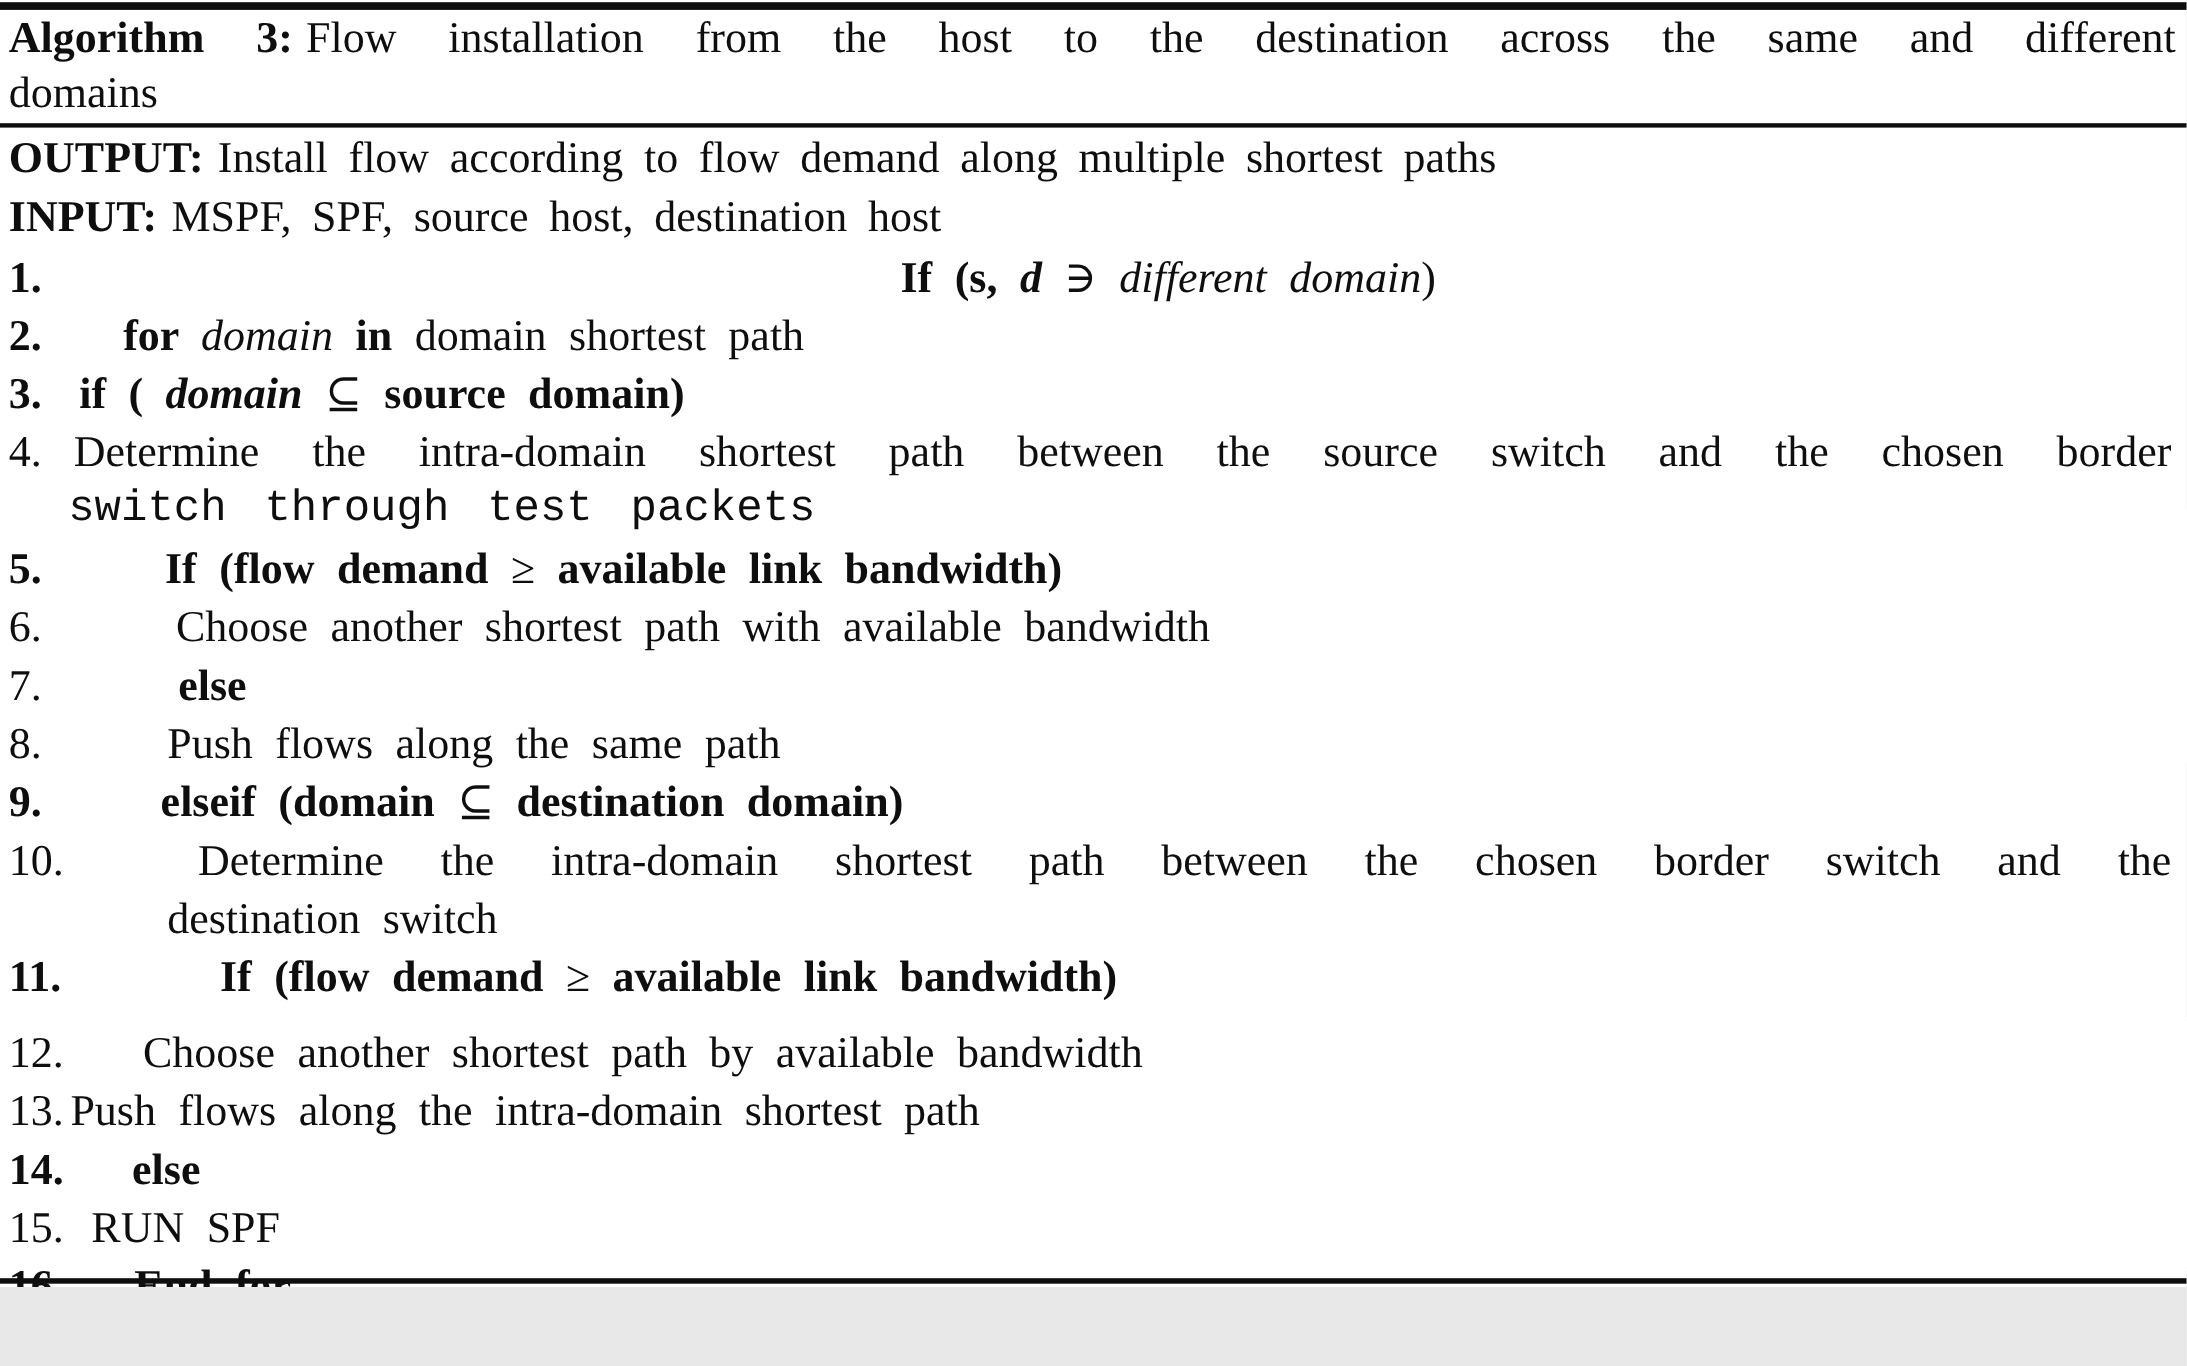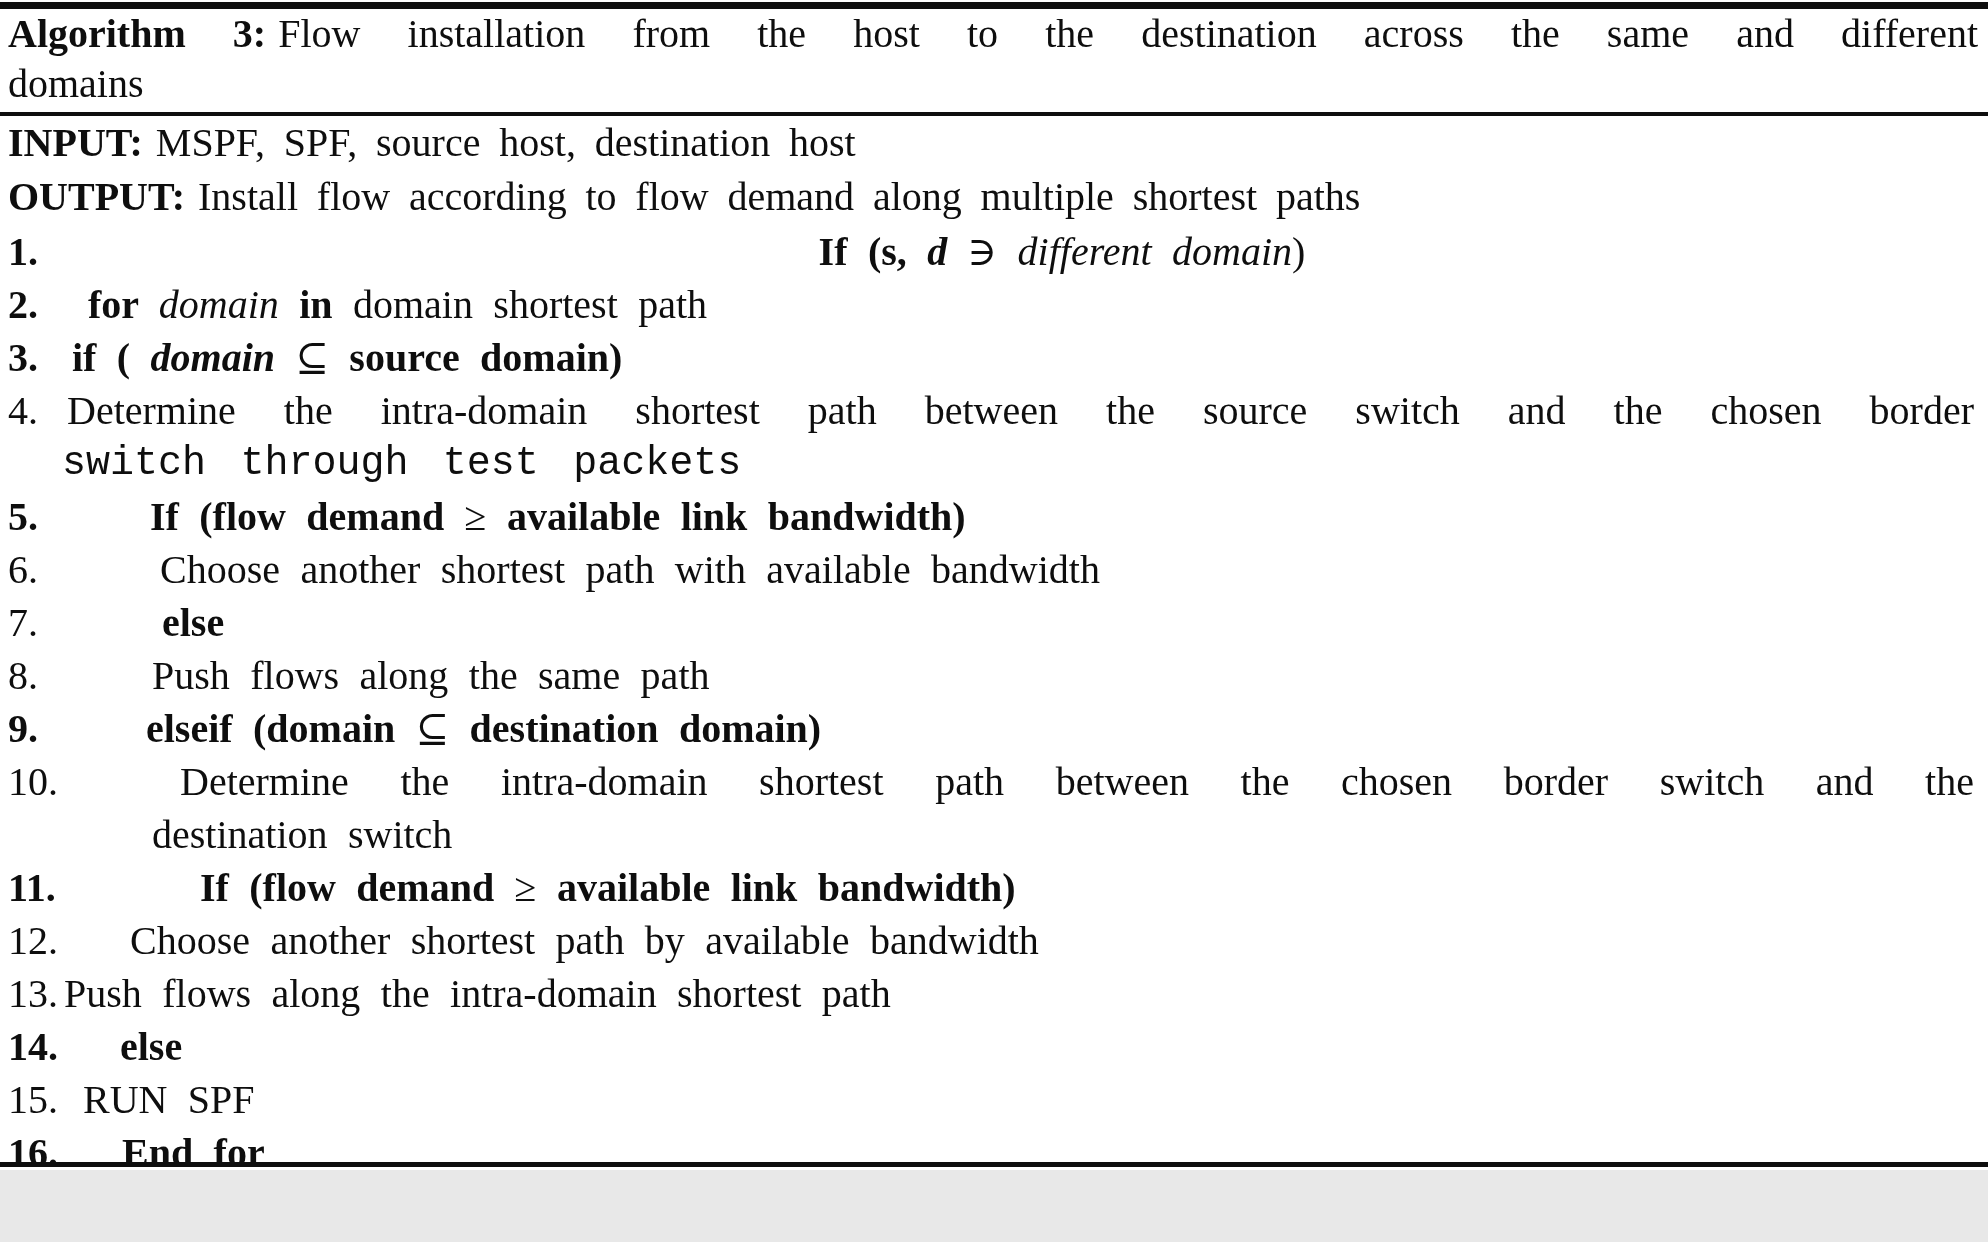--- a/index.html
+++ b/index.html
@@ -51,37 +51,37 @@
   <div id="title-block">
     <div id="title-line1">
       <span class="b">Algorithm 3:</span><span id="title-rest">Flow installation from the host to the destination across the same and different</span>
     </div>
     <div id="title-line2">domains</div>
   </div>
 
   <div id="mid-rule" class="rule"></div>
 
   <div class="io-row">
-    <span class="b">INPUT:</span><span class="io-text">MSPF, SPF, source host, destination host</span>
+    <span class="b">OUTPUT:</span><span class="io-text">Install flow according to flow demand along multiple shortest paths</span>
   </div>
 
   <div class="io-row">
-    <span class="b">OUTPUT:</span><span class="io-text">Install flow according to flow demand along multiple shortest paths</span>
+    <span class="b">INPUT:</span><span class="io-text">MSPF, SPF, source host, destination host</span>
   </div>
 
   <div id="algorithm-body">
       <div class="row">
         <span class="num b">1.</span>
         <div class="content" style="padding-left: 150px; text-align: center;">
           <div><span class="b">If (s, </span><span class="b i">d</span><span> ∋ </span><span class="i">different domain</span><span>)</span></div>
         </div>
       </div>
       <div class="row">
         <span class="num b">2.</span>
-        <div class="content" style="padding-left: 88px;">
+        <div class="content" style="padding-left: 112px;">
           <div><span class="b">for </span><span class="i">domain </span><span class="b">in </span><span>domain shortest path</span></div>
         </div>
       </div>
       <div class="row">
         <span class="num b">3.</span>
         <div class="content" style="padding-left: 72px;">
           <div><span class="b">if ( </span><span class="b i">domain </span><span>⊆ </span><span class="b">source domain)</span></div>
         </div>
       </div>
       <div class="row">
@@ -129,21 +129,21 @@
         </div>
       </div>
       <div class="row">
         <span class="num b">11.</span>
         <div class="content" style="padding-left: 200px;">
           <div><span class="b">If (flow demand </span><span>≥ </span><span class="b">available link bandwidth)</span></div>
         </div>
       </div>
       <div class="row">
         <span class="num">12.</span>
-        <div class="content" style="padding-left: 130px;">
+        <div class="content" style="padding-left: 130px; margin-top: 16px;">
           <div><span>Choose another shortest path by available bandwidth</span></div>
         </div>
       </div>
       <div class="row">
         <span class="num">13.</span>
         <div class="content" style="padding-left: 64px;">
           <div><span>Push flows along the intra-domain shortest path</span></div>
         </div>
       </div>
       <div class="row">

